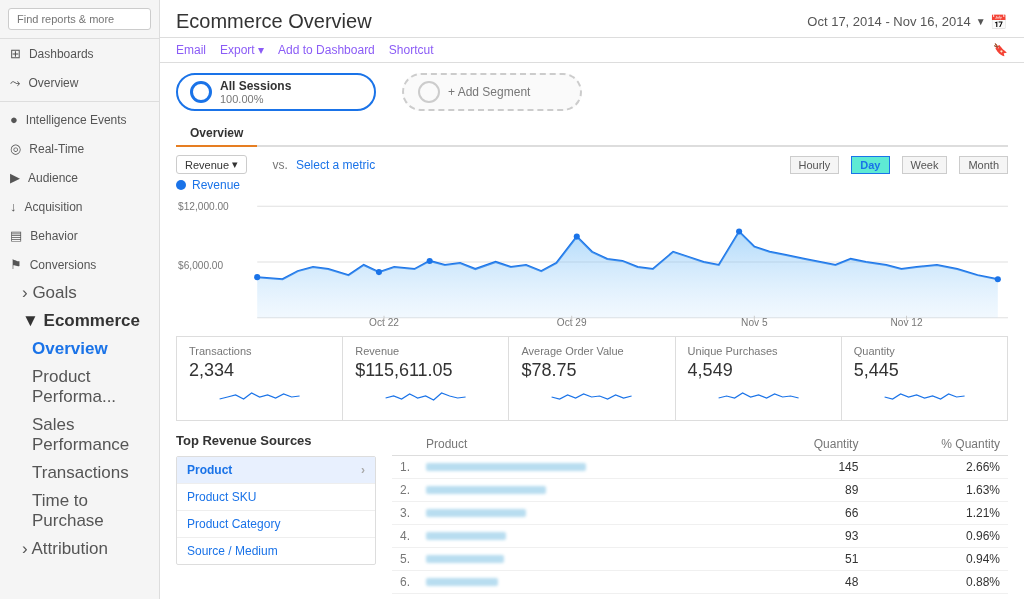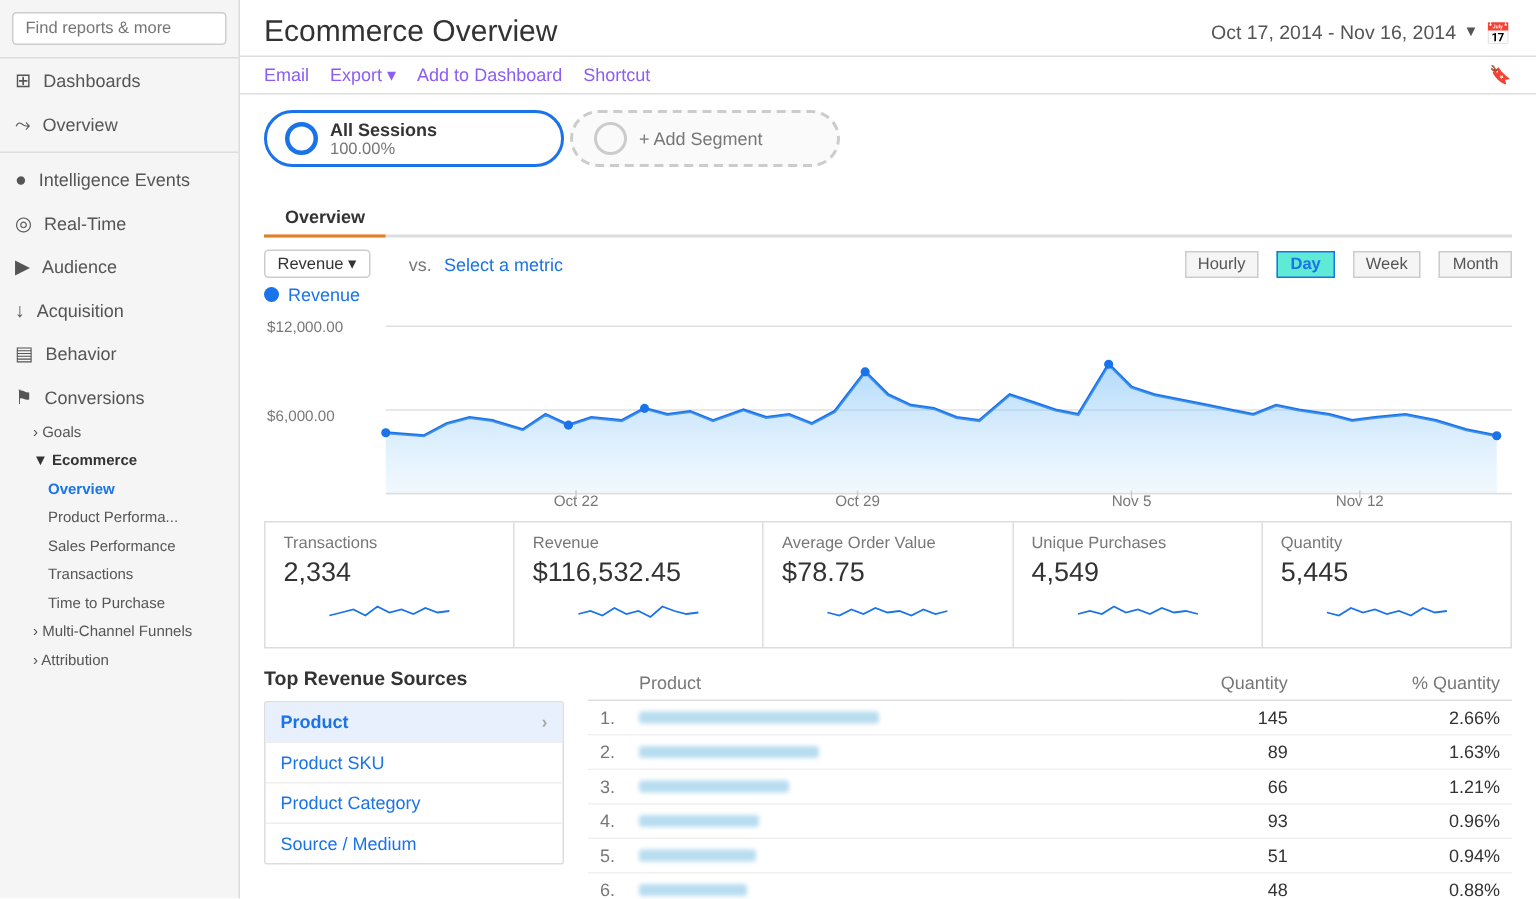--- a/index.html
+++ b/index.html
@@ -32,21 +32,21 @@
       display: flex;
       align-items: center;
       padding: 7px 10px;
       cursor: pointer;
       color: #555;
       font-size: 12px;
     }
     .sidebar-item .icon { margin-right: 8px; font-size: 13px; }
     .sidebar-sub {
       padding: 4px 10px 4px 22px;
-      font-size: 10px;
+      font-size: 17px;
       color: #555;
       cursor: pointer;
     }
     .sidebar-sub.active { color: #1a73e8; font-weight: bold; }
     .sidebar-sub.section-header { color: #333; font-weight: bold; }
     .sidebar-divider { border-top: 1px solid #ddd; margin: 3px 0; }
 
     
     #main {
       flex: 1;
@@ -83,22 +83,22 @@
 
     #content {
       flex: 1;
       overflow-y: auto;
       padding: 10px 16px;
     }
 
     
     .segment-bar {
       display: flex;
-      gap: 4px;
-      margin-bottom: 21px;
+      gap: 26px;
+      margin-bottom: 10px;
     }
     .segment-pill {
       display: flex;
       align-items: center;
       border: 2px solid #1a73e8;
       border-radius: 20px;
       padding: 4px 12px;
       gap: 8px;
       background: #fff;
       min-width: 200px;
@@ -301,23 +301,20 @@
   <div class="sidebar-sub" style="padding-left:32px;">
     <span>Sales Performance</span>
   </div>
   <div class="sidebar-sub" style="padding-left:32px;">
     <span>Transactions</span>
   </div>
   <div class="sidebar-sub" style="padding-left:32px;">
     <span>Time to Purchase</span>
   </div>
   <div class="sidebar-sub">
-    <span>› Multi-Channel Funnels</span>
-  </div>
-  <div class="sidebar-sub">
     <span>› Attribution</span>
   </div>
 </div>
 
 <div id="main">
 
   <div id="header">
     <h1 class="page-title">Ecommerce Overview</h1>
     <div class="date-range">
       <span>Oct 17, 2014 - Nov 16, 2014</span>
@@ -419,21 +416,21 @@
 
       <div class="metric-cell">
         <div class="metric-label">Transactions</div>
         <div class="metric-value">2,334</div>
         <svg class="sparkline" viewBox="0 0 80 24">
           <path d="M0,14 L8,12 L16,10 L24,14 L32,8 L40,12 L48,10 L56,13 L64,9 L72,12 L80,11" fill="none" stroke="#1a73e8" stroke-width="1.2"></path>
         </svg>
       </div>
       <div class="metric-cell">
         <div class="metric-label">Revenue</div>
-        <div class="metric-value">$116,532.45</div>
+        <div class="metric-value">$115,611.05</div>
         <svg class="sparkline" viewBox="0 0 80 24">
           <path d="M0,13 L8,11 L16,14 L24,9 L32,13 L40,11 L48,15 L56,8 L64,11 L72,13 L80,12" fill="none" stroke="#1a73e8" stroke-width="1.2"></path>
         </svg>
       </div>
       <div class="metric-cell">
         <div class="metric-label">Average Order Value</div>
         <div class="metric-value">$78.75</div>
         <svg class="sparkline" viewBox="0 0 80 24">
           <path d="M0,12 L8,14 L16,10 L24,13 L32,9 L40,12 L48,11 L56,14 L64,10 L72,13 L80,11" fill="none" stroke="#1a73e8" stroke-width="1.2"></path>
         </svg>

